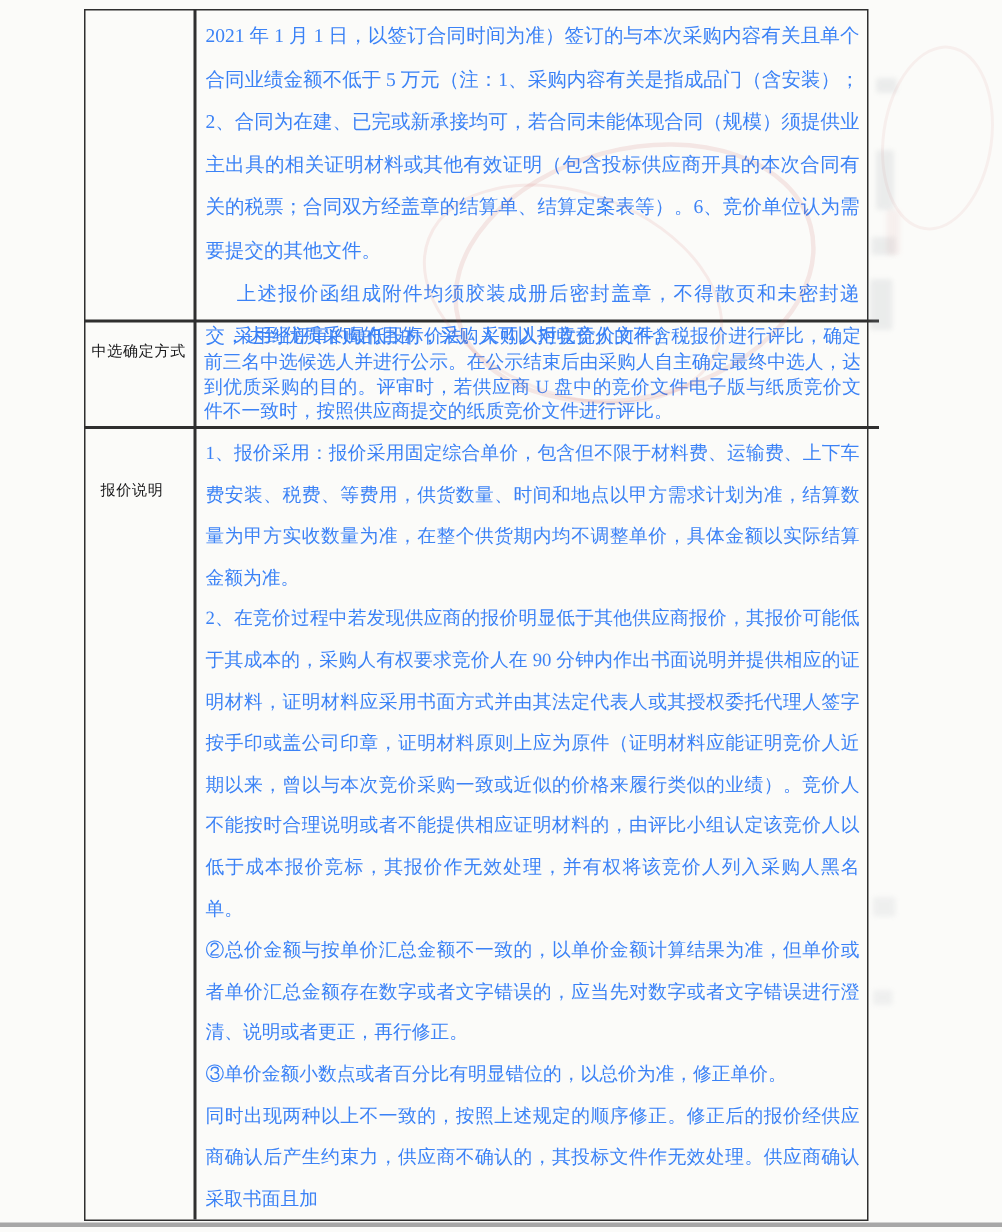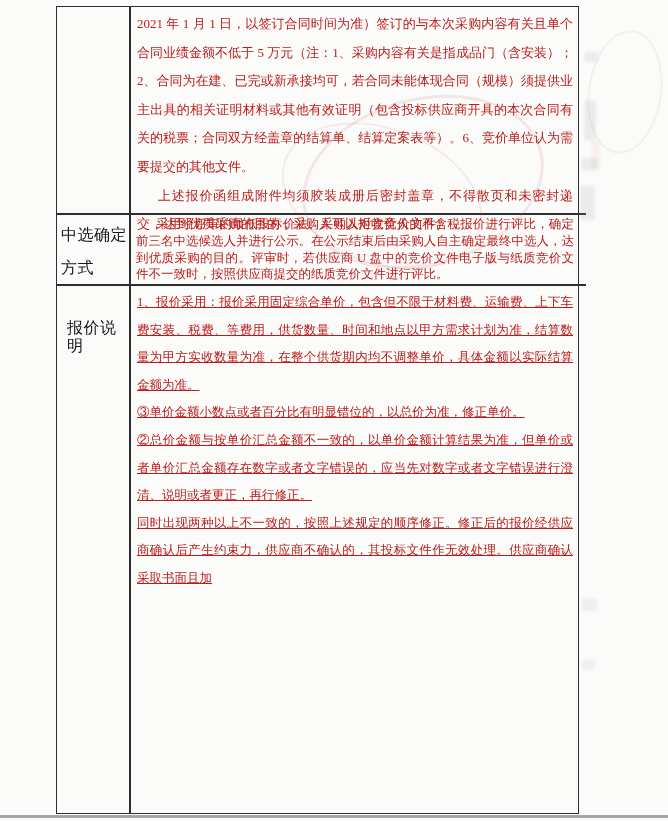--- a/index.html
+++ b/index.html
@@ -15,27 +15,27 @@
   .table-frame{
     left:56px;top:6px;width:521px;height:806px;
     border:1.6px solid #2f2f2f;
     background:transparent;
   }
   .v-divider{left:129px;top:6px;width:1.5px;height:807px;background:#2f2f2f;}
   .h-divider{height:1.5px;background:#2f2f2f;}
   .h-div-1{left:56px;top:213px;width:530px;}
   .h-div-2{left:56px;top:284px;width:530px;}
   
-  .cell{color:#b91c1c;}
+  .cell{color:#3b82f6;}
   .cell p{margin:0;padding:0;text-align:justify;}
   .cell p.indent{text-indent:1.6em;}
   .cell-r1{left:137px;top:10px;width:436px;height:200px;font-size:13px;line-height:28.6px;}
   .cell-r2{left:136px;top:216px;width:438px;height:86px;font-size:12.5px;line-height:16.8px;}
-  .cell-r3{left:137px;top:289px;width:436px;height:522px;font-size:12.5px;line-height:27.6px;text-decoration:underline;}
-  .label-cell{font-size:16px;letter-spacing:0.5px;color:#161618;}
+  .cell-r3{left:137px;top:289px;width:436px;height:522px;font-size:12.5px;line-height:27.6px;}
+  .label-cell{font-size:10px;letter-spacing:0.5px;color:#161618;}
   .label-r2{left:61px;top:218px;width:66px;line-height:33px;text-align:justify;}
   .label-r3{left:67px;top:289px;width:58px;line-height:18px;margin-top:30px;}
   
   .stamp-ring{border-radius:50%;pointer-events:none;}
   .stamp-ring-1{left:300px;top:98px;width:240px;height:162px;border:3px solid rgba(204,92,92,0.13);transform:rotate(-15deg);}
   .stamp-ring-2{left:278px;top:128px;width:204px;height:132px;border:2px solid rgba(204,92,92,0.10);transform:rotate(21deg);}
   .stamp-ring-3{left:588px;top:30px;width:70px;height:120px;border:2px solid rgba(204,92,92,0.07);transform:rotate(8deg);}
   
   .bleed{background:#99a0a8;opacity:0.16;filter:blur(1.6px);border-radius:2px;pointer-events:none;}
   .bleed-1{left:584px;top:52px;width:14px;height:10px;}
@@ -63,22 +63,23 @@
 </div>
 
 <div class="abs label-cell label-r2">中选确定方式</div>
 <div class="abs cell cell-r2">
   <p class="indent">采用经评审的最低投标价法。采购人对竞价人的不含税报价进行评比，确定前三名中选候选人并进行公示。在公示结束后由采购人自主确定最终中选人，达到优质采购的目的。评审时，若供应商 U 盘中的竞价文件电子版与纸质竞价文件不一致时，按照供应商提交的纸质竞价文件进行评比。</p>
 </div>
 
 <div class="abs label-cell label-r3">报价说明</div>
 <div class="abs cell cell-r3">
   <p>1、报价采用：报价采用固定综合单价，包含但不限于材料费、运输费、上下车费安装、税费、等费用，供货数量、时间和地点以甲方需求计划为准，结算数量为甲方实收数量为准，在整个供货期内均不调整单价，具体金额以实际结算金额为准。</p>
+  <p>2、在竞价过程中若发现供应商的报价明显低于其他供应商报价，其报价可能低于其成本的，采购人有权要求竞价人在 90 分钟内作出书面说明并提供相应的证明材料，证明材料应采用书面方式并由其法定代表人或其授权委托代理人签字按手印或盖公司印章，证明材料原则上应为原件（证明材料应能证明竞价人近期以来，曾以与本次竞价采购一致或近似的价格来履行类似的业绩）。竞价人不能按时合理说明或者不能提供相应证明材料的，由评比小组认定该竞价人以低于成本报价竞标，其报价作无效处理，并有权将该竞价人列入采购人黑名单。</p>
+  <p>②总价金额与按单价汇总金额不一致的，以单价金额计算结果为准，但单价或者单价汇总金额存在数字或者文字错误的，应当先对数字或者文字错误进行澄清、说明或者更正，再行修正。</p>
   <p>③单价金额小数点或者百分比有明显错位的，以总价为准，修正单价。</p>
-  <p>②总价金额与按单价汇总金额不一致的，以单价金额计算结果为准，但单价或者单价汇总金额存在数字或者文字错误的，应当先对数字或者文字错误进行澄清、说明或者更正，再行修正。</p>
   <p>同时出现两种以上不一致的，按照上述规定的顺序修正。修正后的报价经供应商确认后产生约束力，供应商不确认的，其投标文件作无效处理。供应商确认采取书面且加</p>
 </div>
 
 <div class="abs stamp-ring stamp-ring-1"></div>
 <div class="abs stamp-ring stamp-ring-2"></div>
 <div class="abs stamp-ring stamp-ring-3"></div>
 <div class="abs bleed bleed-1"></div>
 <div class="abs bleed bleed-2"></div>
 <div class="abs bleed bleed-3"></div>
 <div class="abs bleed bleed-4"></div>

